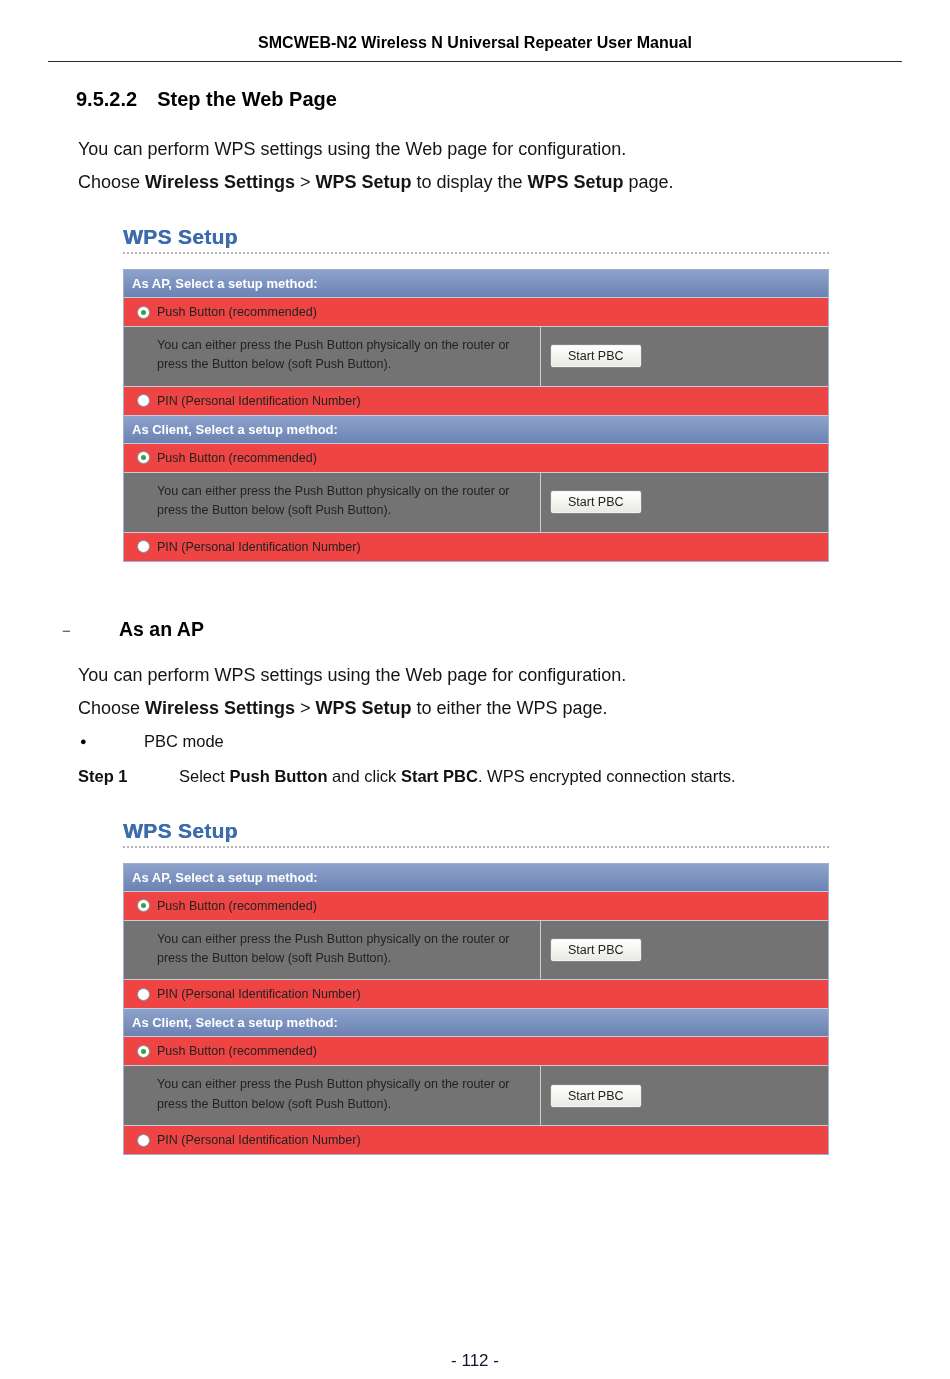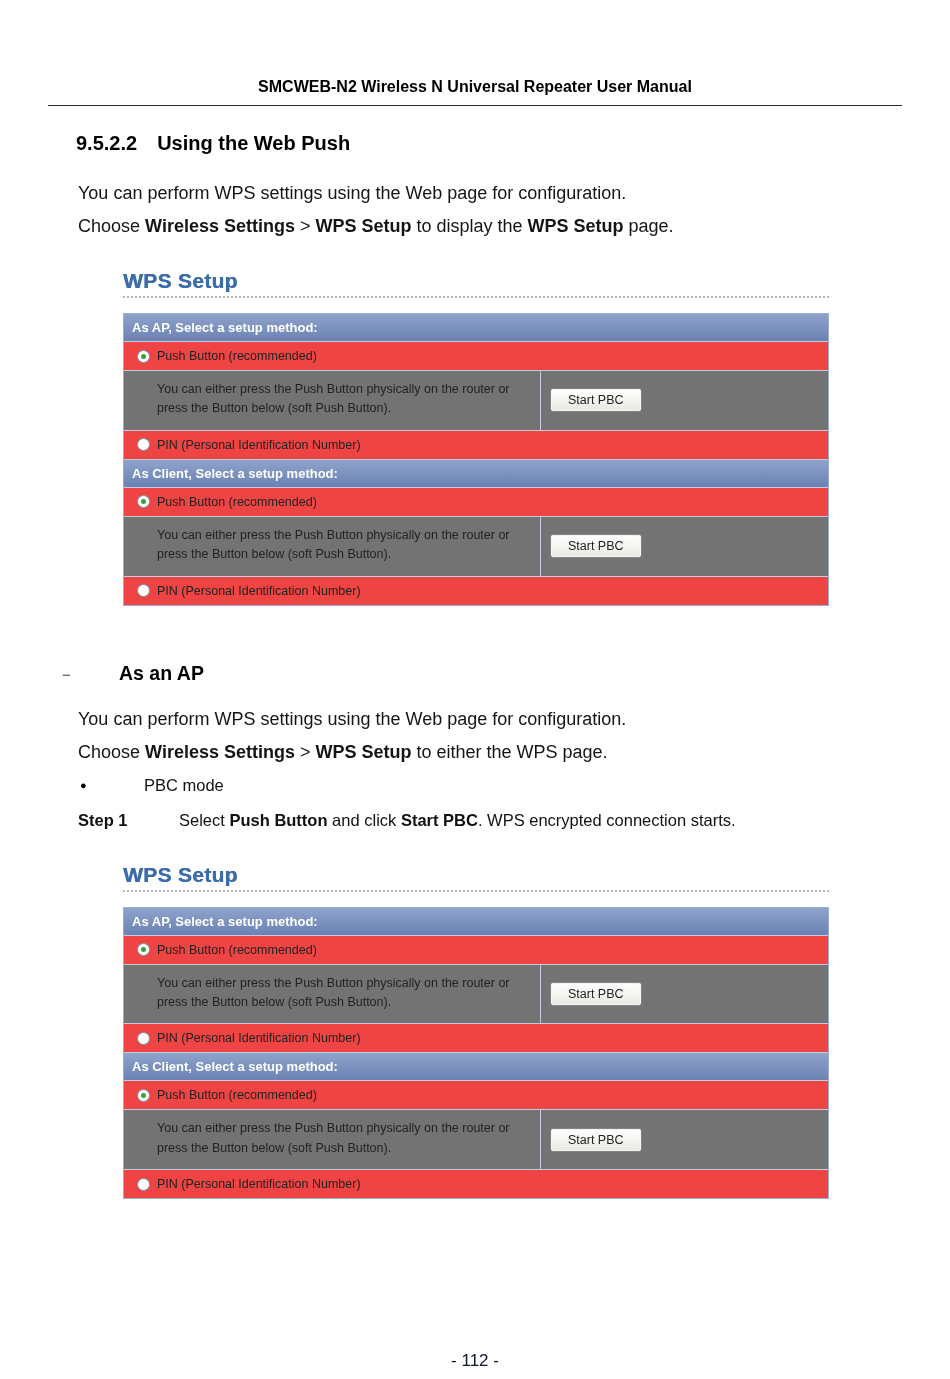--- a/index.html
+++ b/index.html
@@ -5,21 +5,21 @@
   * { margin:0; padding:0; box-sizing:border-box; }
   html,body { background:#ffffff; }
   body {
     width:950px; height:1379px; position:relative;
     font-family:"Liberation Sans", sans-serif; color:#111; overflow:hidden;
   }
 
   
   .doc-header { margin:0 48px; padding-top:34px; padding-bottom:9px;
     border-bottom:1.5px solid #2a2a2a; text-align:center; }
-  .doc-header-title { font-size:16px; font-weight:600; color:#000;margin-top:44px; }
+  .doc-header-title { font-size:16px; font-weight:600; color:#000; }
 
   
   .section-heading { margin:26px 0 0 76px; font-size:20px; font-weight:bold; color:#000; }
   .section-heading .num { margin-right:20px; }
   .body-text { margin:0 82px 0 78px; font-size:18px; line-height:33px; color:#151515; }
   .body-text.first { margin-top:22px; }
   .body-text b { font-weight:bold; }
 
   
   .as-ap-row { display:flex; align-items:baseline; margin:56px 0 0 62px; }
@@ -69,21 +69,21 @@
     font-size:17px; color:#0f172a; }
 </style>
 </head>
 <body>
 
 <div class="doc-header">
   <div class="doc-header-title">SMCWEB-N2 Wireless N Universal Repeater User Manual</div>
 </div>
 
 <div class="section-heading">
-  <span class="num">9.5.2.2</span><span>Using the Web Push</span>
+  <span class="num">9.5.2.2</span><span>Step the Web Page</span>
 </div>
 
 <div class="body-text first">You can perform WPS settings using the Web page for configuration.</div>
 <div class="body-text">
   <span>Choose </span><b>Wireless Settings</b><span> &gt; </span><b>WPS Setup</b><span> to display the </span><b>WPS Setup</b><span> page.</span>
 </div>
 
 <div class="wps-panel panel-1">
   <div class="wps-title">WPS Setup</div>
   <div class="wps-dotted"></div>

